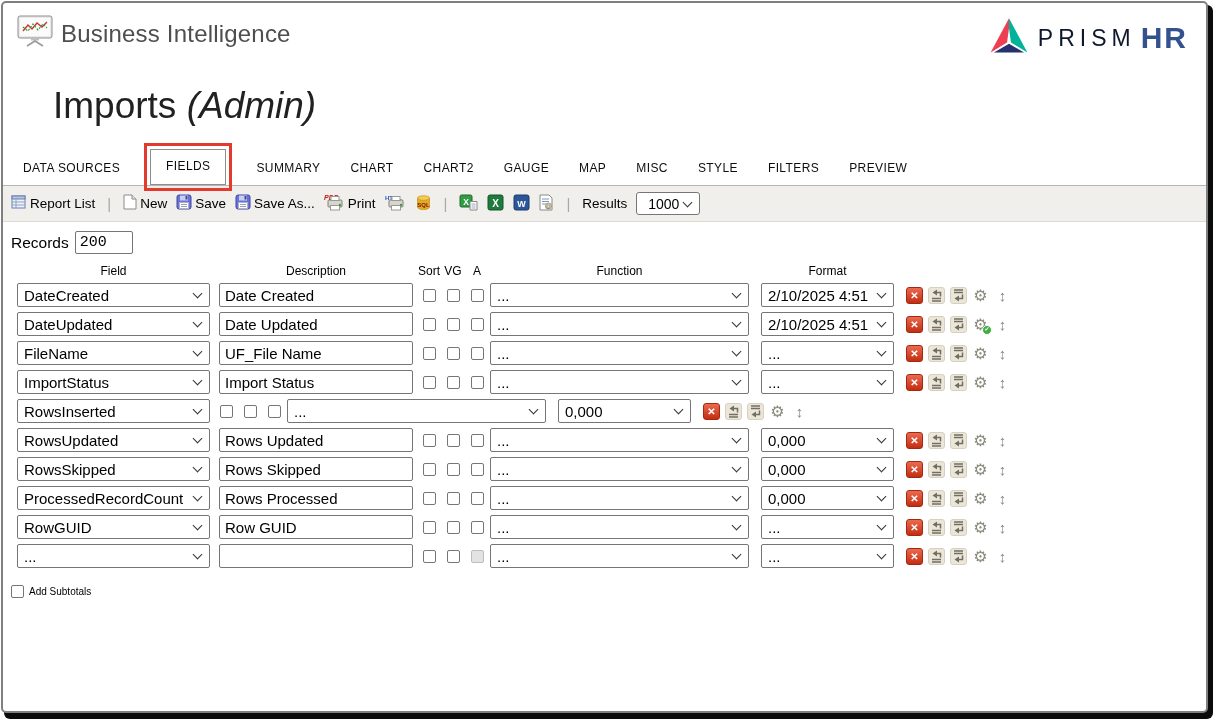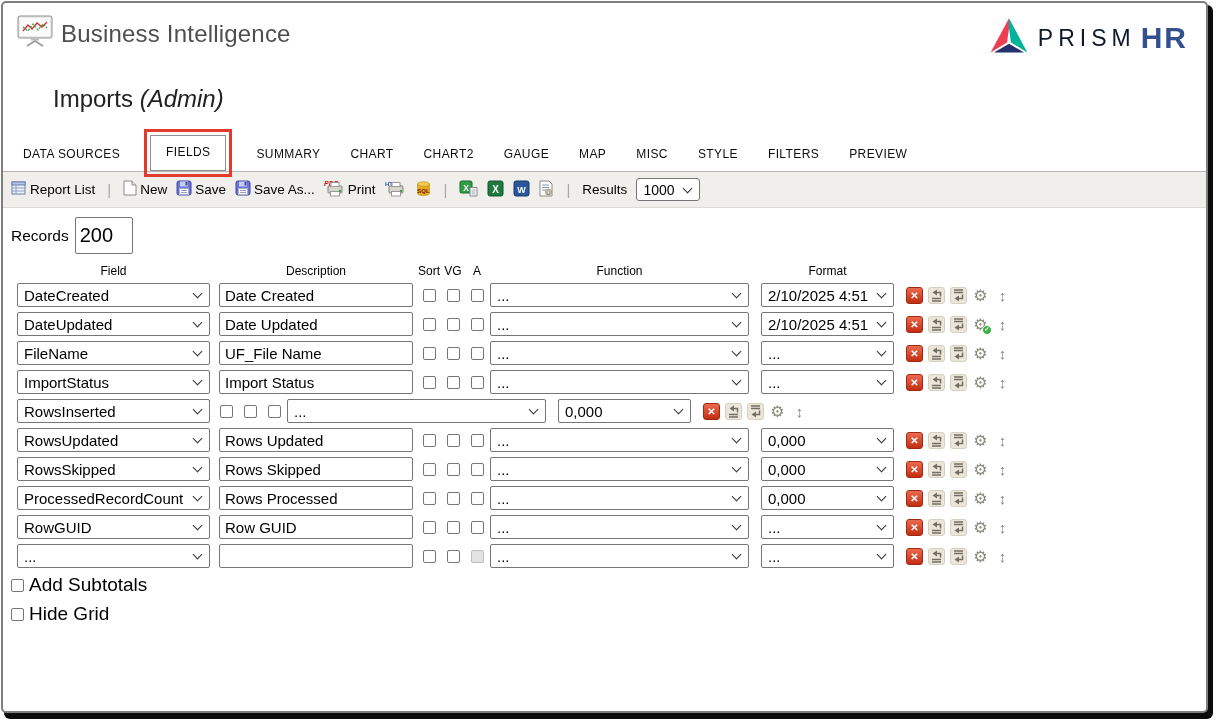--- a/index.html
+++ b/index.html
@@ -11,21 +11,21 @@
   }
 
   
   .hdr { display:flex; align-items:flex-start; padding:12px 18px 0 14px; }
   .hdr-left { display:flex; align-items:center; gap:8px; }
   .app-title { font-size:24px; color:#4e4e4e; letter-spacing:0.2px; }
   .brand { margin-left:auto; display:flex; align-items:center; gap:8px; padding-top:2px; }
   .brand-prism { font-size:23px; letter-spacing:5px; color:#0f172a; }
   .brand-hr { font-size:30px; font-weight:bold; color:#33508f; letter-spacing:2px; margin-left:-3px; }
 
-  .page-title { margin:26px 0 0 50px; font-size:24px; font-weight:normal; color:#212121; }
+  .page-title { margin:26px 0 0 50px; font-size:37px; font-weight:normal; color:#212121; }
   .page-title em { font-style:italic; }
 
   
   .tabs { display:flex; align-items:center; gap:30px; margin:24px 0 0 20px; height:34px; font-size:12px; color:#0d0d0d; letter-spacing:0.4px; }
   .tab { cursor:pointer; white-space:nowrap; }
   .tab.active {
     position:relative; top:4px; z-index:2; background:#fff;
     border:1px solid #8e8e8e; padding:9px 15px 11px; margin-top:-10px;
   }
   .red-box { display:none; }
@@ -37,26 +37,26 @@
   
   .toolbar {
     position:relative; z-index:1; margin-top:0; height:37px; background:#f1efec;
     border-top:1px solid #b5b5b5; border-bottom:1px solid #dddad6;
     display:flex; align-items:center; padding:0 8px; gap:9px; font-size:13.5px; color:#000;
   }
   .tbtn { display:flex; align-items:center; gap:3px; cursor:pointer; white-space:nowrap; }
   .sep { color:#a8a8a8; font-size:15px; margin:0 3px; }
   .results-select {
     width:64px; height:23px; background:#fff; border:1px solid #767676; border-radius:3px;
-    display:flex; align-items:center; justify-content:space-between; padding-left:6px; font-size:14px; cursor:pointer;
+    display:flex; align-items:center; justify-content:flex-end; padding-left:6px; font-size:14px; cursor:pointer;
   }
 
   
   .records { display:flex; align-items:center; gap:6px; margin:9px 0 0 8px; font-size:15.5px; }
-  .records input { width:58px; height:37px; border:1px solid #767676; border-radius:2px; font-size:20px; padding:0 4px; font-family:Liberation Sans, sans-serif; }
+  .records input { width:58px; height:23px; border:1px solid #767676; border-radius:2px; font-size:15px; padding:0 4px; font-family:Liberation Mono, monospace; }
 
   
   .grid { margin:10px 0 0 14px; }
   .grid-hdr { display:flex; font-size:12px; color:#000; margin-bottom:5px; }
   .h-field { width:193px; text-align:center; }
   .h-desc { width:194px; margin-left:9px; text-align:center; }
   .h-cb { width:24px; text-align:center; white-space:nowrap; }
   .h-cb.first { margin-left:4px; }
   .h-func { width:259px; margin-left:1px; text-align:center; }
   .h-format { width:133px; margin-left:12px; text-align:center; }
@@ -84,21 +84,21 @@
   .ricon.beige { background:#ece6d8; border:1px solid #d6d0bf; border-radius:3px; }
   .ricon.gear { color:#8b8b7d; font-size:16px; line-height:17px; }
   .ricon.updown { color:#8a8a8a; font-size:15px; font-weight:bold; }
   .gbadge { display:none; }
   .gbadge.show {
     display:flex; position:absolute; right:-3px; bottom:-2px; width:10px; height:10px; border-radius:50%;
     background:#3fae46; border:1px solid #fff; color:#fff; font-size:6px; align-items:center; justify-content:center;
   }
 
   
-  .options { margin:6px 0 0 8px; font-size:19px; }
+  .options { margin:17px 0 0 8px; font-size:10px; }
   .opt { display:flex; align-items:center; gap:5px; margin-bottom:7px; }
   .actions { display:flex; gap:8px; margin:22px 0 0 8px; }
   .act {
     height:31px; padding:0 15px; font-size:15px; color:#000; font-family:inherit;
     background:#dcdcdc; border:1px solid #979797; cursor:pointer;
   }
   svg text { font-family:"Liberation Sans", sans-serif; }
 </style>
 </head>
 <body>
@@ -805,20 +805,16 @@
           </div>
         </div>
       </div>
   </div>
 
   <div class="options">
     <div class="opt">
       <span class="cb"></span>
       <span>Add Subtotals</span>
     </div>
-    <div class="opt">
-      <span class="cb"></span>
-      <span>Hide Grid</span>
-    </div>
   </div>
 
 
 </div>
 
 </body></html>

